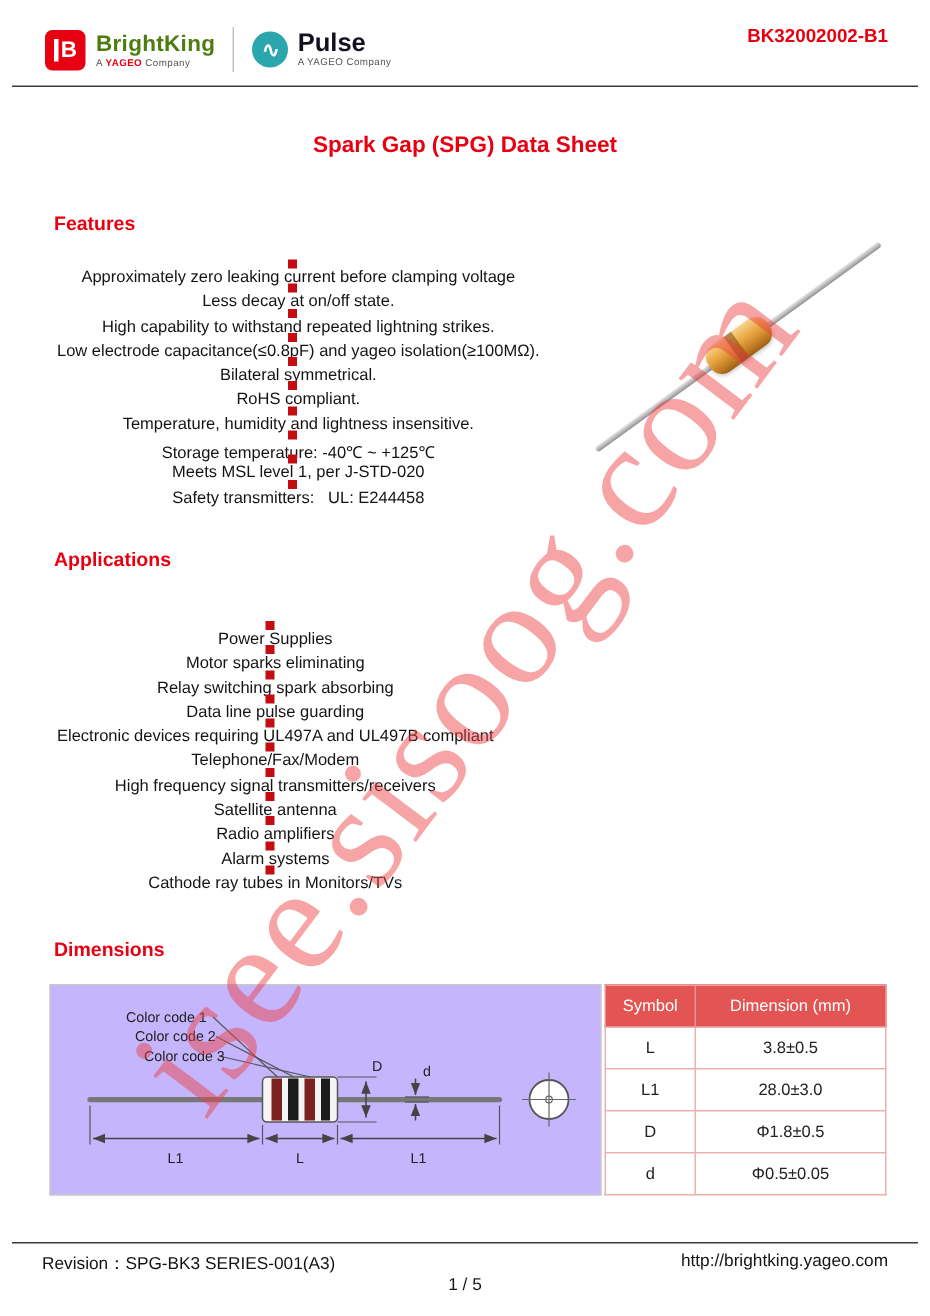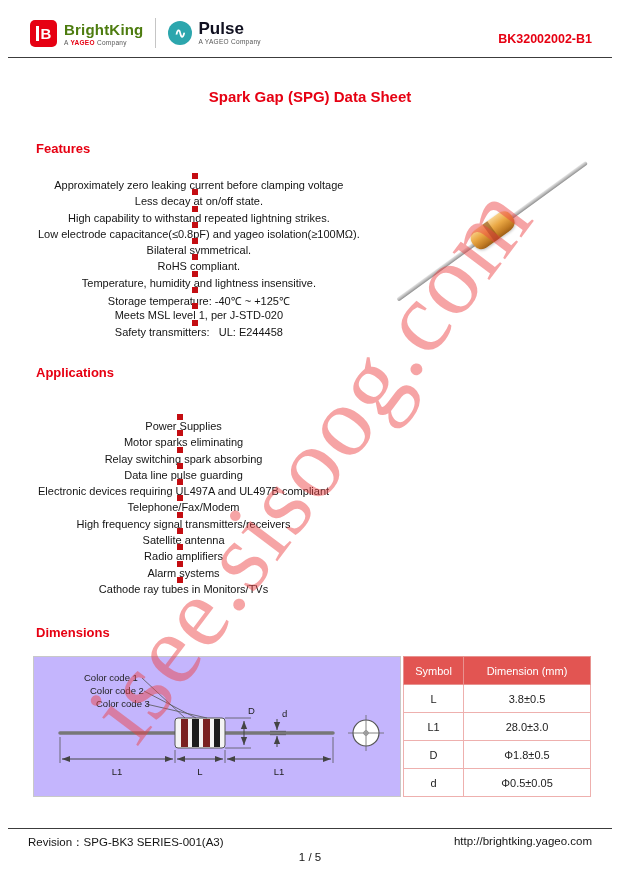--- a/index.html
+++ b/index.html
@@ -15,21 +15,21 @@
              display:flex; align-items:center; justify-content:center; }
   .bk-icon span { font-weight:bold; font-size:15px; border-left:3px solid #fff; padding-left:2px; line-height:15px; }
   .bk-name { font-weight:bold; font-size:15px; color:#4d7c0f; letter-spacing:.2px; }
   .bk-sub, .pulse-sub { font-size:6.5px; color:#555; margin-top:1px; letter-spacing:.3px; }
   .yageo-red { color:#e60012; font-weight:bold; }
   .logo-divider { width:1px; height:30px; background:#c5c5c5; }
   .pulse-logo { display:flex; align-items:center; gap:6px; }
   .pulse-icon { width:24px; height:24px; border-radius:50%; background:#2ca6ad; color:#fff;
                 display:flex; align-items:center; justify-content:center; font-size:14px; font-weight:bold; }
   .pulse-name { font-weight:bold; font-size:17px; color:#101020; line-height:16px; }
-  .part-number { position:absolute; right:28px; top:32px; color:#e60012; font-weight:bold; font-size:12.5px; }
+  .part-number { position:absolute; right:28px; top:17px; color:#e60012; font-weight:bold; font-size:12.5px; }
   .header-rule { position:absolute; top:57px; left:8px; right:8px; border-top:1.5px solid #3c3c3c; }
 
   
   .doc-title { position:absolute; top:88px; left:0; width:100%; text-align:center;
                color:#e60012; font-weight:bold; font-size:15px; }
   .section-heading { position:absolute; left:36px; color:#e60012; font-weight:bold; font-size:13px; }
   #features-heading { top:141px; }
   #applications-heading { top:365px; }
   #dimensions-heading { top:625px; }
 

